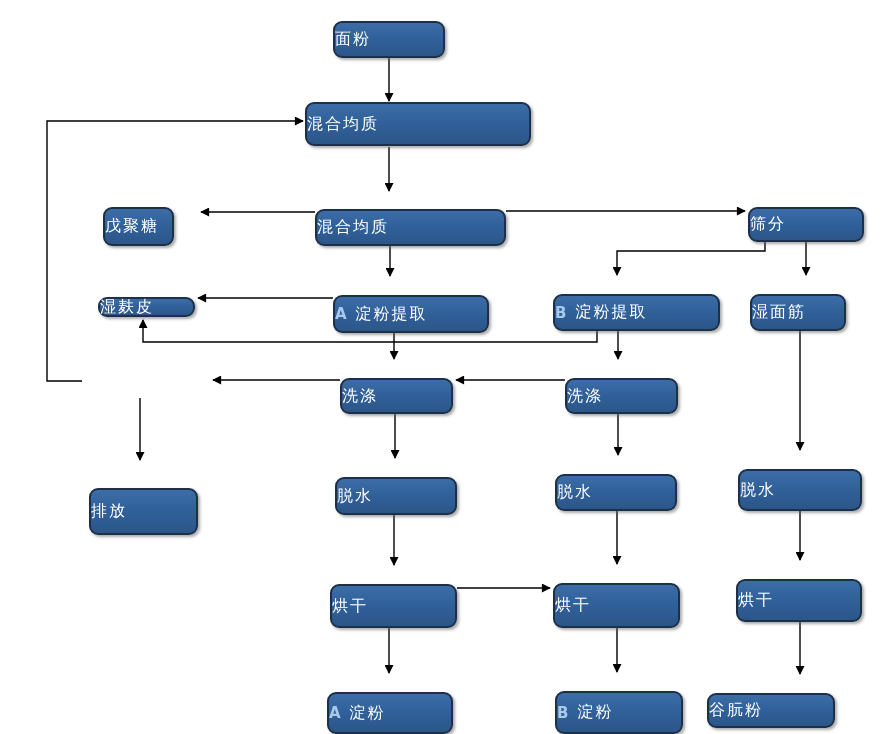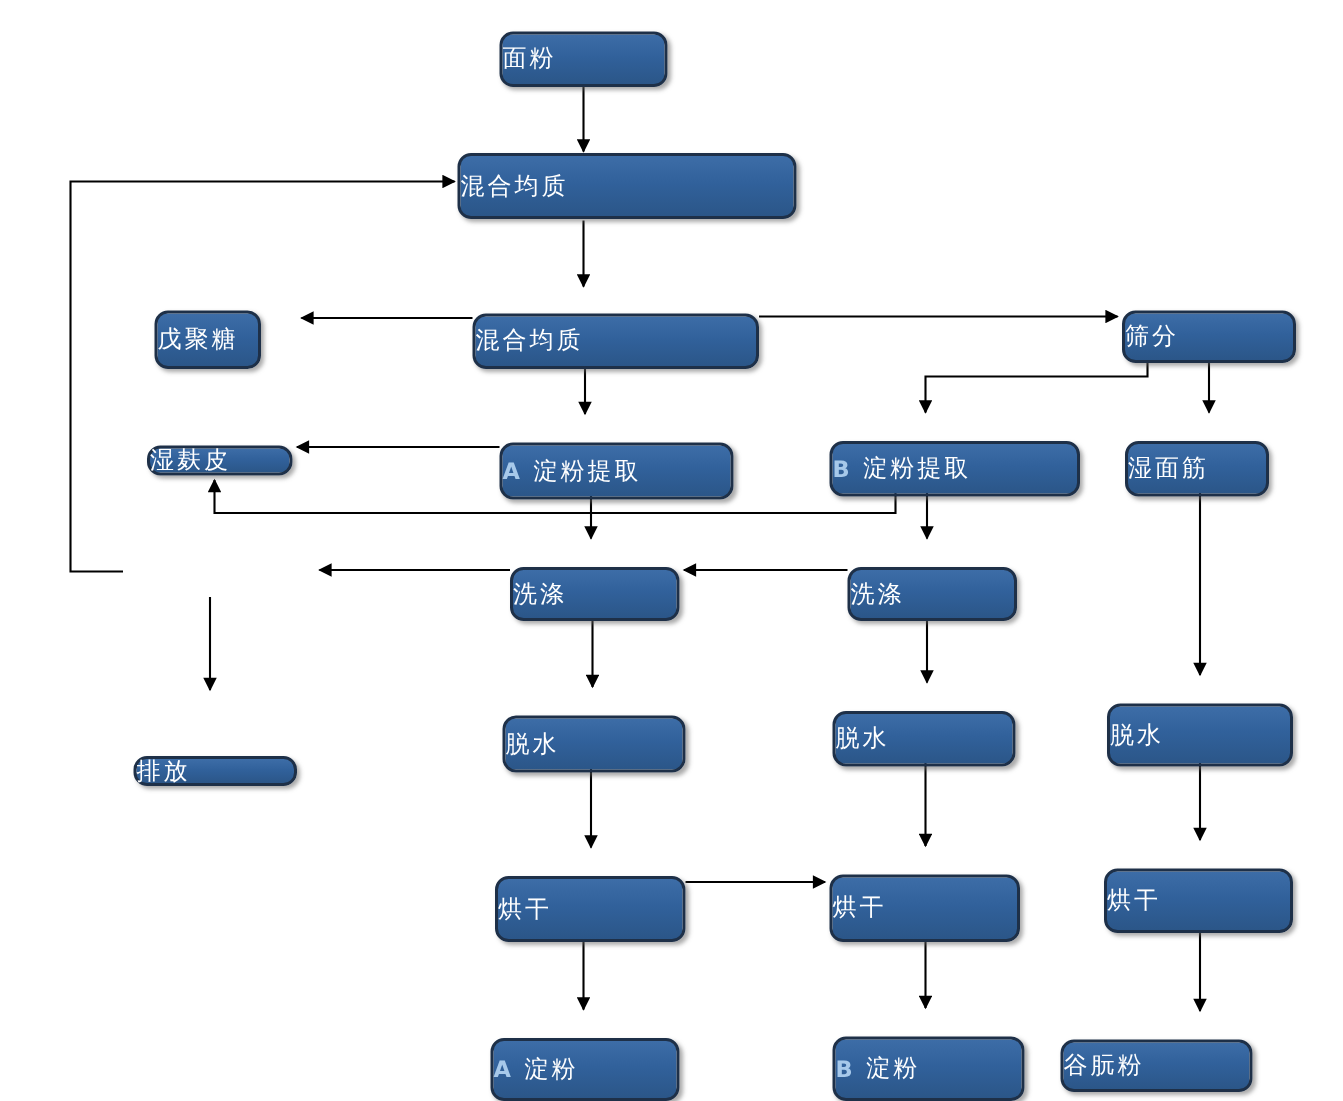--- a/index.html
+++ b/index.html
@@ -99,21 +99,21 @@
 
 
   <div class="node" style="left:340px;top:362px;width:113px;height:36px">
     <span>洗涤</span>
   </div>
 
   <div class="node" style="left:565px;top:362px;width:113px;height:36px">
     <span>洗涤</span>
   </div>
 
-  <div class="node" style="left:89px;top:488px;width:109px;height:20px">
+  <div class="node" style="left:89px;top:472px;width:109px;height:47px">
     <span>排放</span>
   </div>
 
   <div class="node" style="left:335px;top:461px;width:122px;height:38px">
     <span>脱水</span>
   </div>
 
   <div class="node" style="left:555px;top:458px;width:122px;height:37px">
     <span>脱水</span>
   </div>

